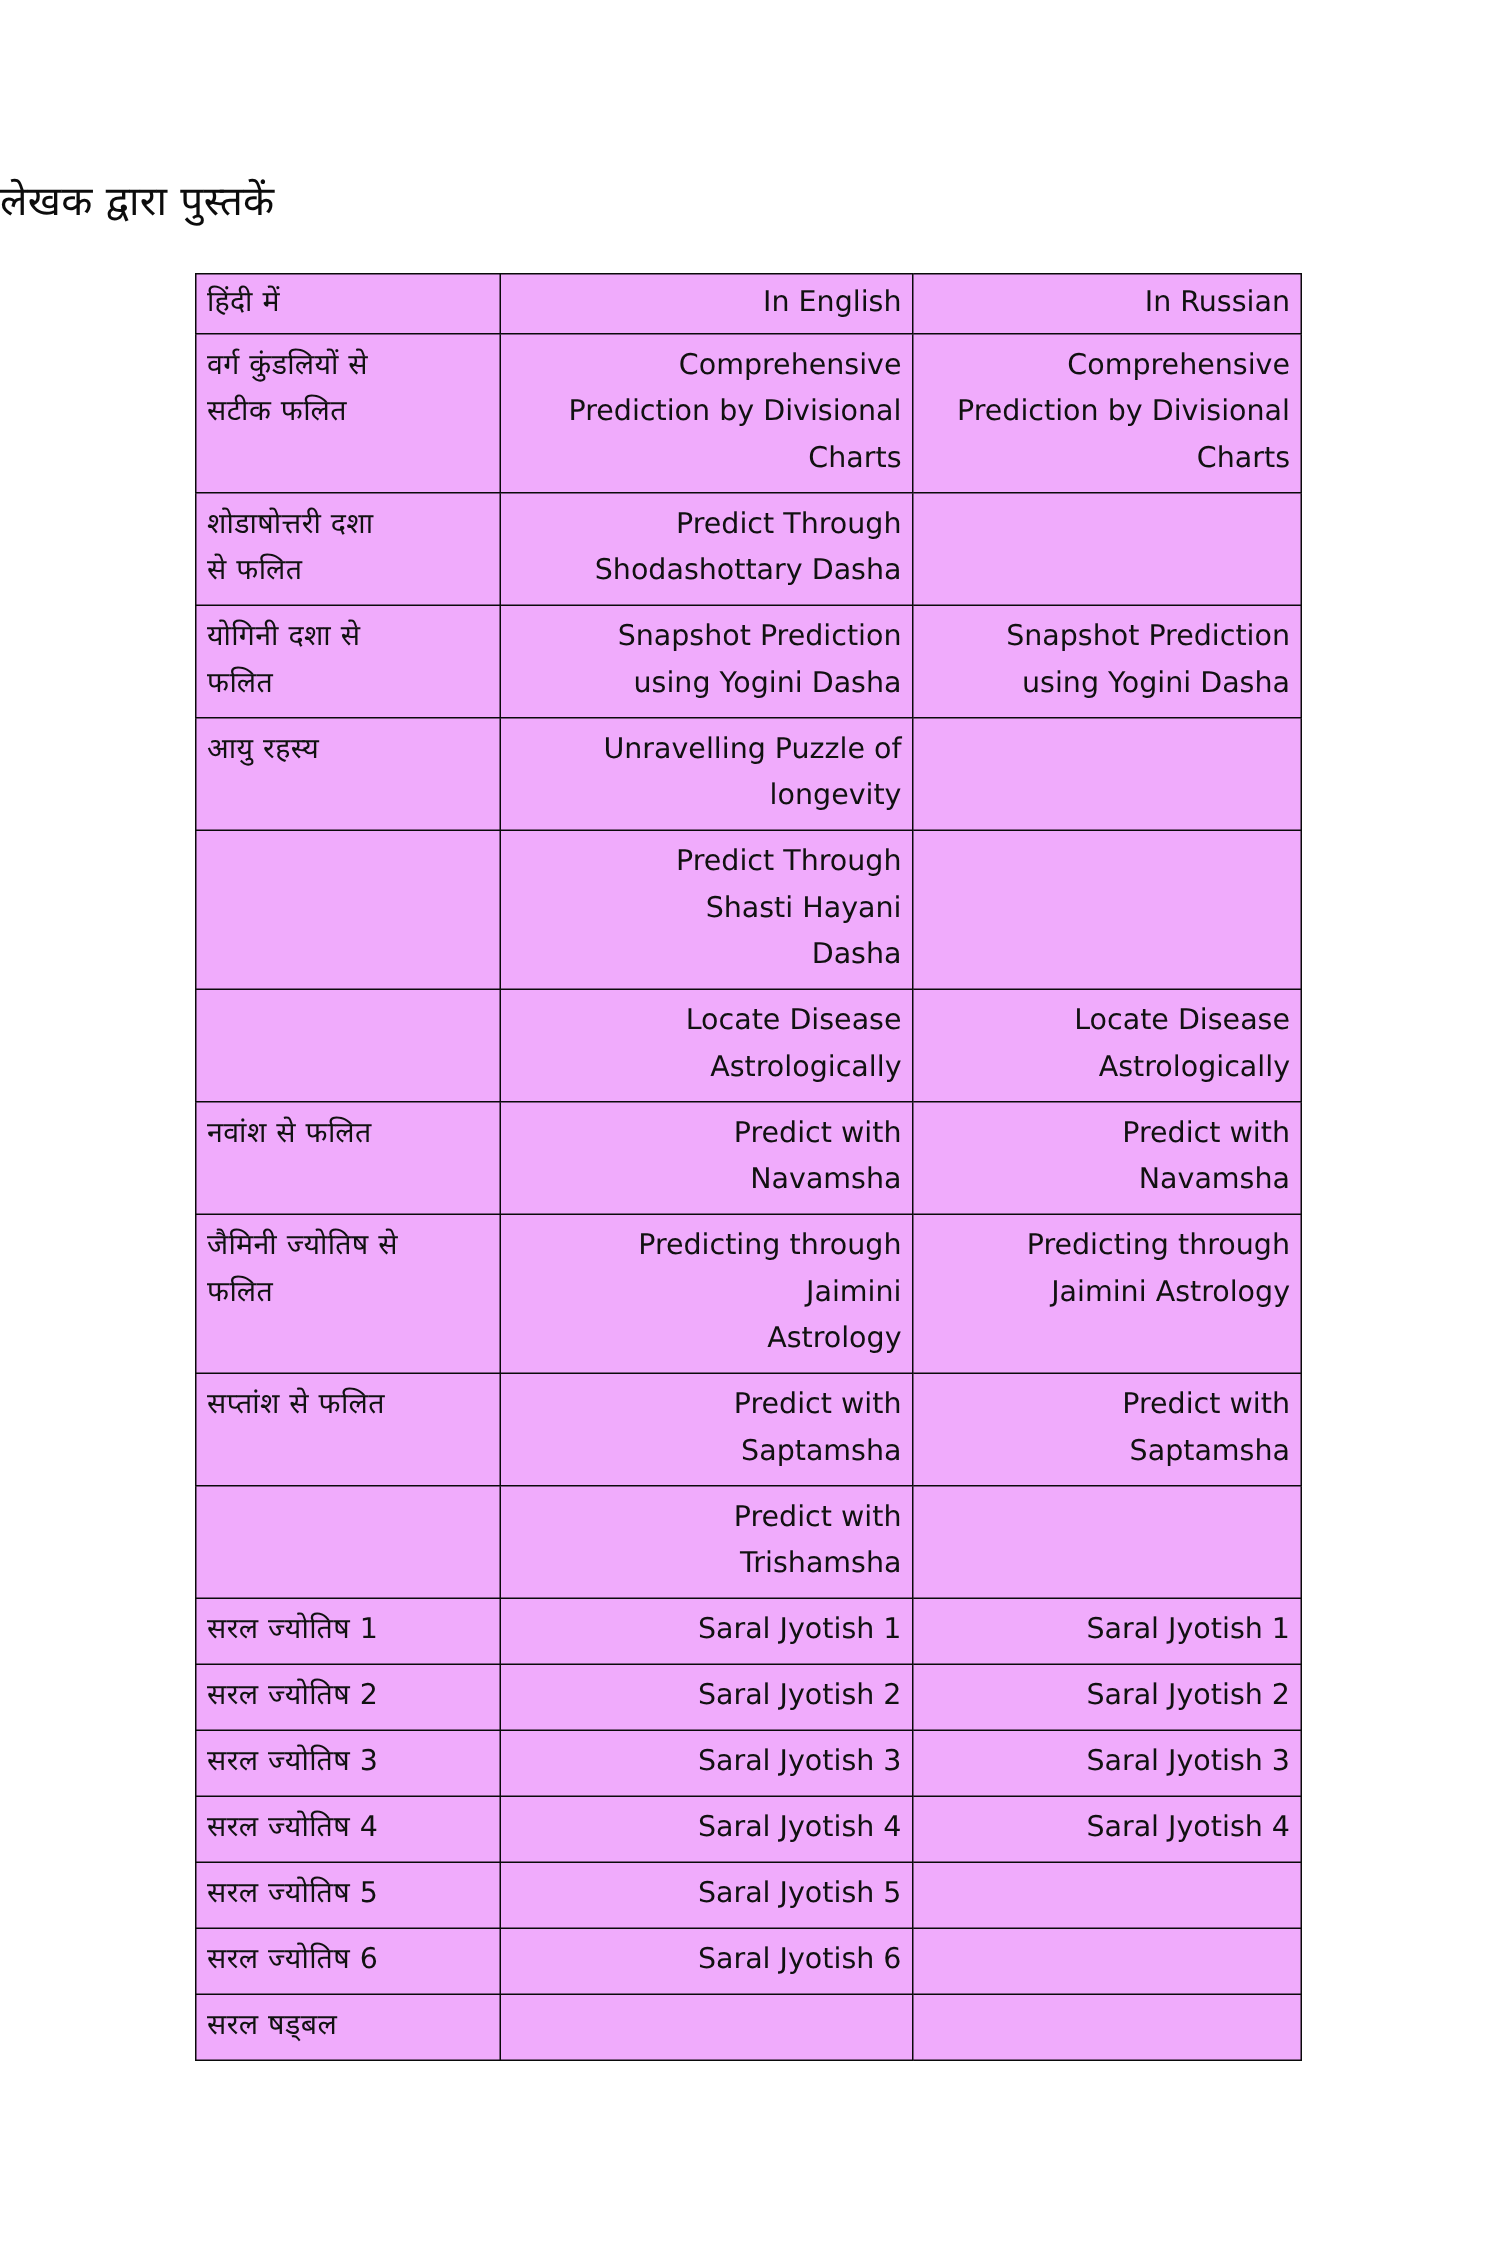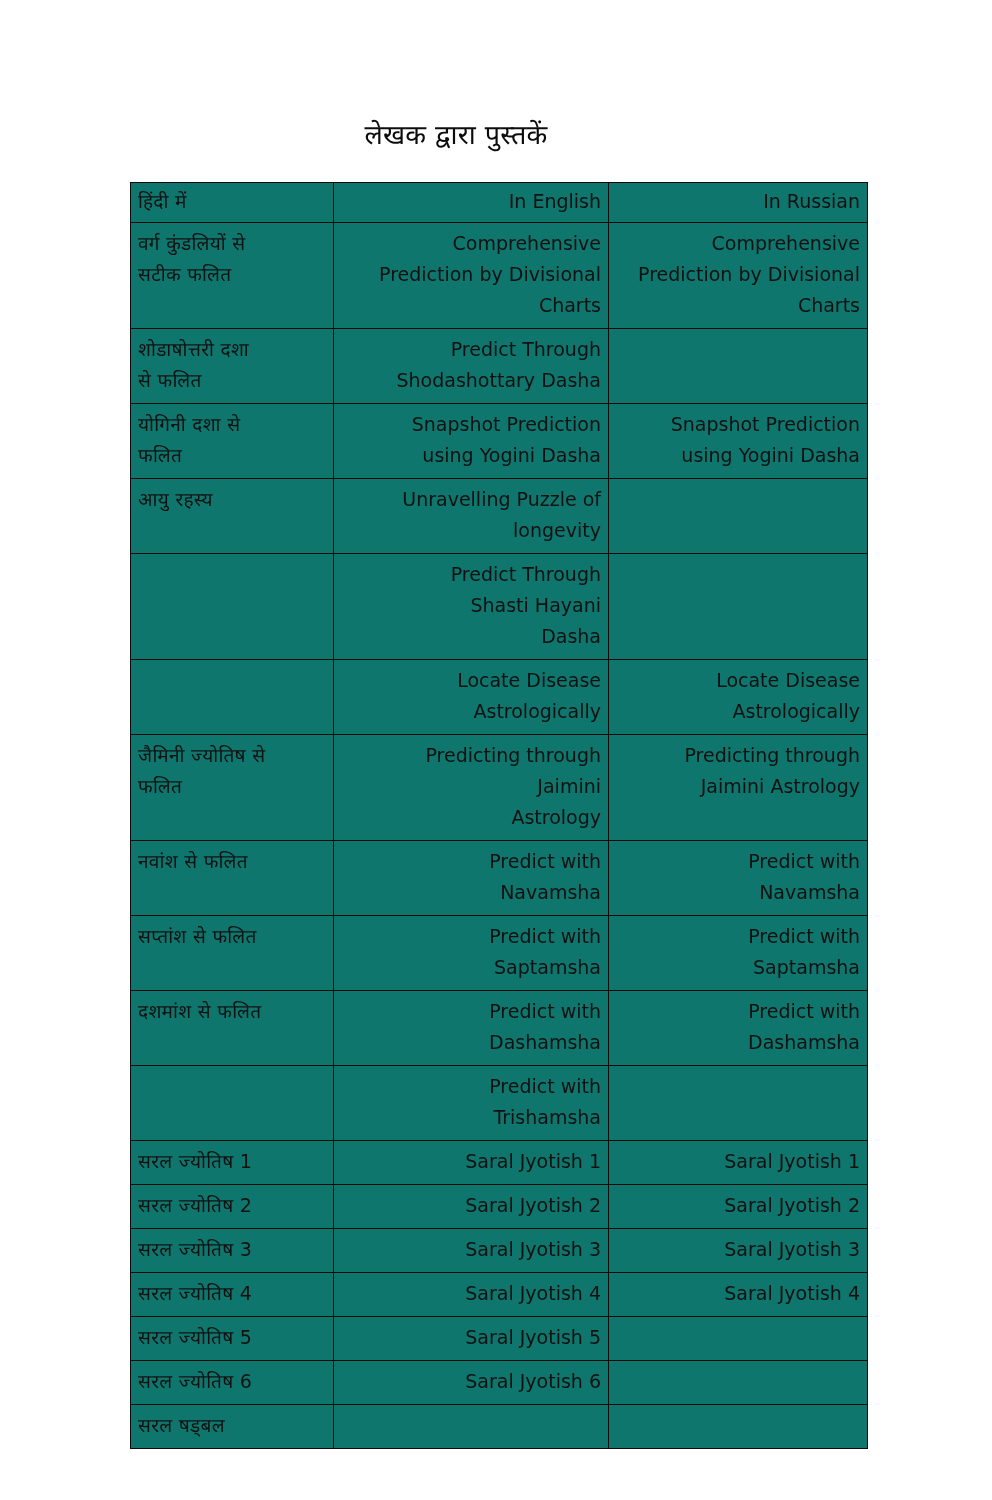--- a/index.html
+++ b/index.html
@@ -23,38 +23,38 @@
     top: 0;
     width: 992px;
     height: 1500px;
   }
 
   .doc-title {
     position: absolute;
     left: 0;
     top: 118px;
     width: 912px;
-    text-align: center;
+    text-align: left;
     font-family: "DejaVu Sans", "Liberation Sans", sans-serif;
     font-size: 27px;
     line-height: 34px;
     font-weight: 400;
     letter-spacing: 0.2px;
     color: #0c0c0c;
     white-space: nowrap;
   }
 
   .books-table {
     position: absolute;
     left: 130px;
     top: 182px;
     width: 737px;
     border-collapse: collapse;
     table-layout: fixed;
-    background: #0f766e;
+    background: #f0abfc;
   }
 
   .books-table col.col-hindi    { width: 203px; }
   .books-table col.col-english  { width: 275px; }
   .books-table col.col-russian  { width: 259px; }
 
   .books-table td {
     border: 1.6px solid #0a0a0a;
     vertical-align: top;
     padding: 5px 7px 7px 7px;
@@ -152,50 +152,43 @@
         <td class="cell-ru empty-cell"></td>
       </tr>
       <tr>
         <td class="cell-hi empty-cell"></td>
         <td class="cell-en">Locate Disease
 Astrologically</td>
         <td class="cell-ru">Locate Disease
 Astrologically</td>
       </tr>
       <tr>
+        <td class="cell-hi">नवांश से फलित</td>
+        <td class="cell-en">Predict with
+Navamsha</td>
+        <td class="cell-ru">Predict with
+Navamsha</td>
+      </tr>
+      <tr>
         <td class="cell-hi">जैमिनी ज्योतिष से
 फलित</td>
         <td class="cell-en">Predicting through
 Jaimini
 Astrology</td>
         <td class="cell-ru">Predicting through
 Jaimini Astrology</td>
       </tr>
       <tr>
-        <td class="cell-hi">नवांश से फलित</td>
-        <td class="cell-en">Predict with
-Navamsha</td>
-        <td class="cell-ru">Predict with
-Navamsha</td>
-      </tr>
-      <tr>
         <td class="cell-hi">सप्तांश से फलित</td>
         <td class="cell-en">Predict with
 Saptamsha</td>
         <td class="cell-ru">Predict with
 Saptamsha</td>
       </tr>
       <tr>
-        <td class="cell-hi">दशमांश से फलित</td>
-        <td class="cell-en">Predict with
-Dashamsha</td>
-        <td class="cell-ru">Predict with
-Dashamsha</td>
-      </tr>
-      <tr>
         <td class="cell-hi empty-cell"></td>
         <td class="cell-en">Predict with
 Trishamsha</td>
         <td class="cell-ru empty-cell"></td>
       </tr>
       <tr>
         <td class="cell-hi">सरल ज्योतिष 1</td>
         <td class="cell-en">Saral Jyotish 1</td>
         <td class="cell-ru">Saral Jyotish 1</td>
       </tr>

